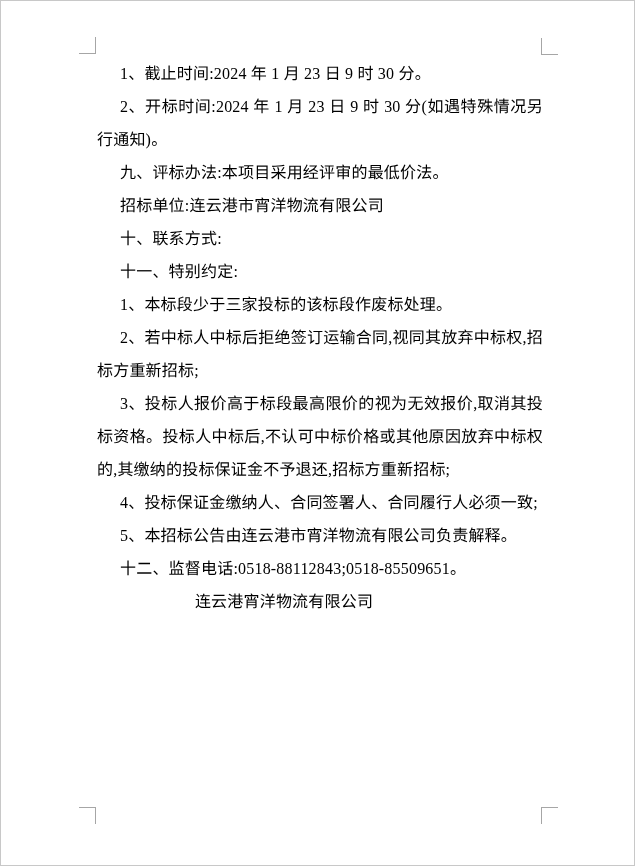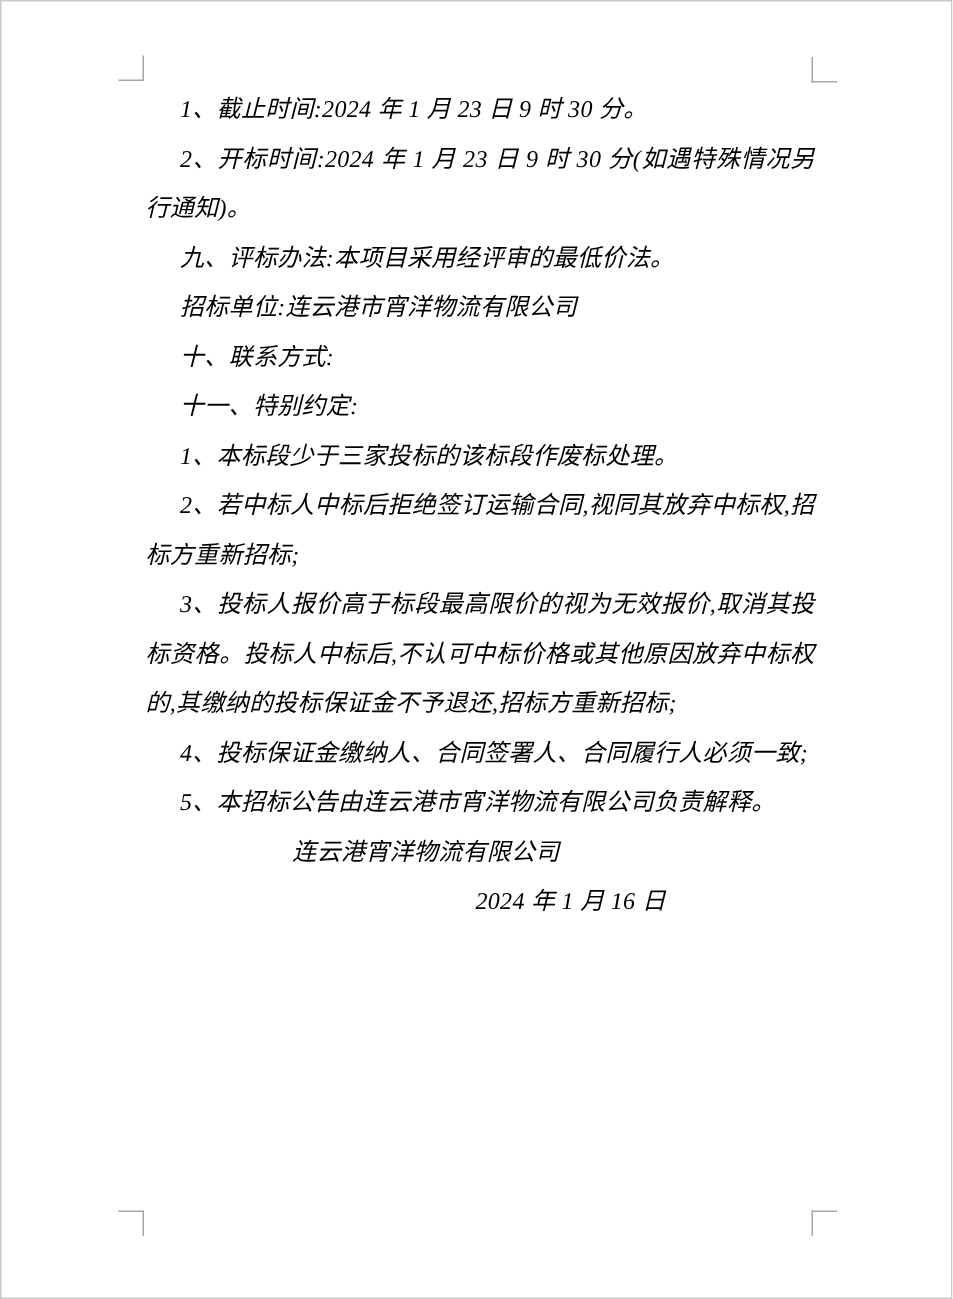--- a/index.html
+++ b/index.html
@@ -36,21 +36,20 @@
     width: 446px;
     font-size: 16px;
     line-height: 33px;
     letter-spacing: 0.2px;
   }
   .content p {
     margin: 0;
     text-align: justify;
     text-indent: 23px;
     white-space: pre-wrap;
-    font-style: italic;
   }
   .content p.sign-company {
     text-align: center;
     text-indent: 0;
     padding-right: 72px;
   }
   .content p.sign-date {
     text-align: right;
     text-indent: 0;
     padding-right: 99px;
@@ -71,17 +70,17 @@
     <p>2、开标时间:2024 年 1 月 23 日 9 时 30 分(如遇特殊情况另行通知)。</p>
     <p>九、评标办法:本项目采用经评审的最低价法。</p>
     <p>招标单位:连云港市宵洋物流有限公司</p>
     <p>十、联系方式:</p>
     <p>十一、特别约定:</p>
     <p>1、本标段少于三家投标的该标段作废标处理。</p>
     <p>2、若中标人中标后拒绝签订运输合同,视同其放弃中标权,招标方重新招标;</p>
     <p>3、投标人报价高于标段最高限价的视为无效报价,取消其投标资格。投标人中标后,不认可中标价格或其他原因放弃中标权的,其缴纳的投标保证金不予退还,招标方重新招标;</p>
     <p>4、投标保证金缴纳人、合同签署人、合同履行人必须一致;</p>
     <p>5、本招标公告由连云港市宵洋物流有限公司负责解释。</p>
+    <p>十二、监督电话:0518-88112843;0518-85509651。</p>
     <p class="sign-company">连云港宵洋物流有限公司</p>
-    <p class="sign-date">2024 年 1 月 16 日</p>
   </div>
 
 </div>
 
 </body></html>

